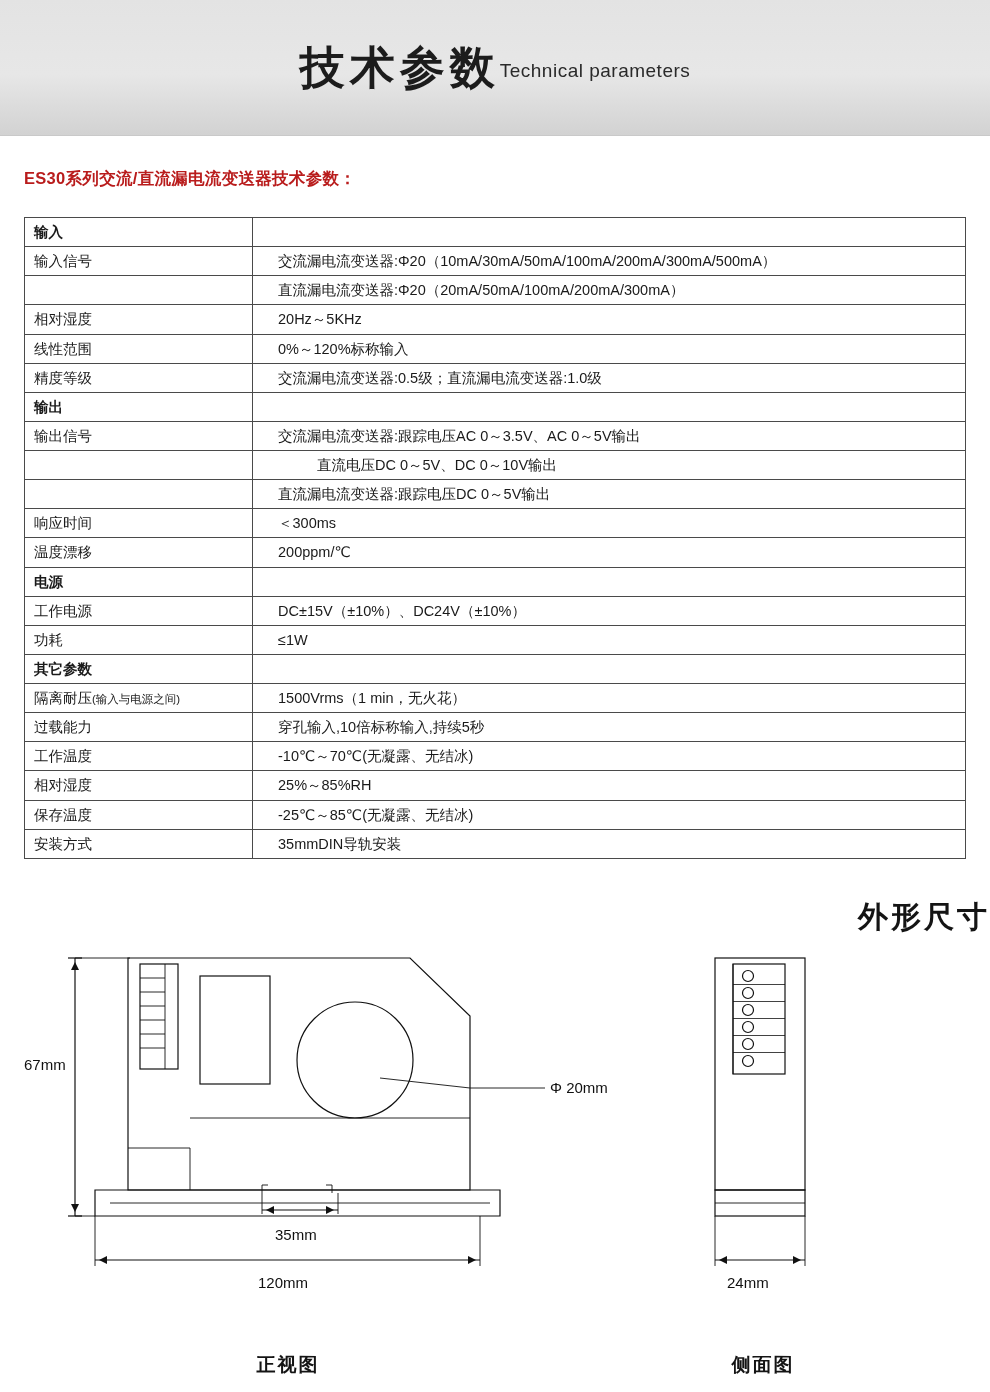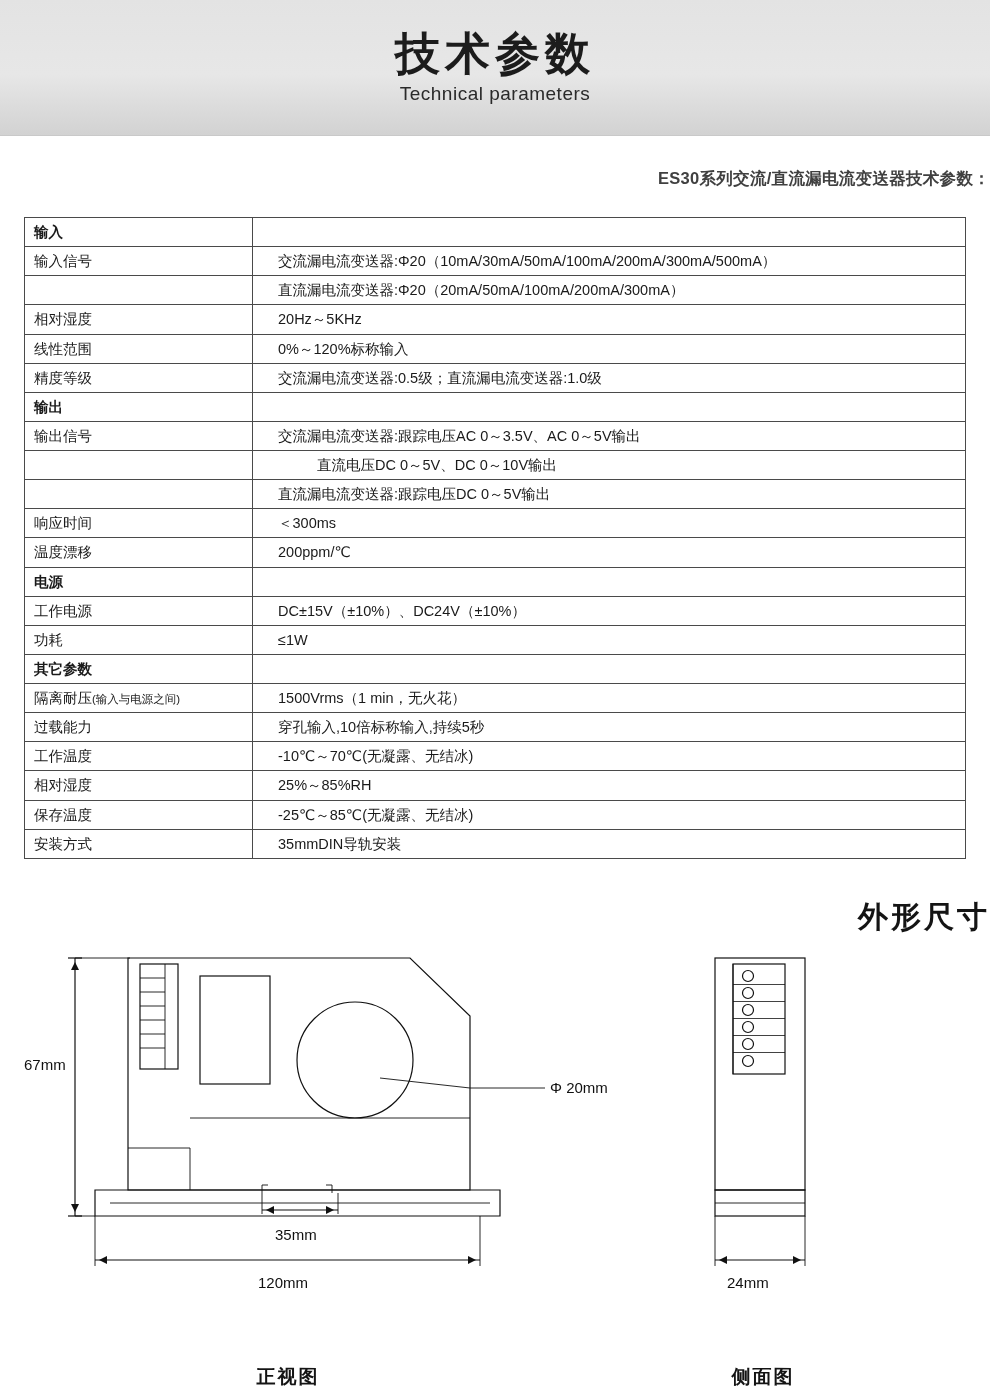--- a/index.html
+++ b/index.html
@@ -14,21 +14,21 @@
     color: #1a1a1a;
     position: relative;
   }
 
   
   .banner {
     width: 100%;
     height: 136px;
     background: linear-gradient(to bottom, #e3e3e3 0%, #e7e7e7 55%, #d2d2d2 100%);
     display: flex;
-    flex-direction: column;
+    flex-direction: row;
     align-items: center;
     justify-content: center;
     border-bottom: 1px solid #c9c9c9;
   }
   .banner-title {
     font-size: 45px;
     font-weight: bold;
     letter-spacing: 5px;
     color: #1c1c1c;
     line-height: 1.05;
@@ -38,23 +38,22 @@
     color: #2a2a2a;
     letter-spacing: 0.5px;
     margin-top: 6px;
   }
 
   
   .spec-caption {
     margin: 32px 0 12px 24px;
     font-size: 16.5px;
     font-weight: bold;
-    color: #404040;
+    color: #b91c1c;
     letter-spacing: 0.3px;
-    text-align: right;
   }
 
   
   .spec-wrap {
     padding: 0 24px;
   }
   table.spec {
     width: 942px;
     border-collapse: collapse;
     table-layout: fixed;
@@ -96,21 +95,21 @@
     color: #141414;
   }
   .drawings {
     position: relative;
     width: 990px;
     height: 420px;
   }
   .caption-row {
     display: flex;
     width: 950px;
-    margin-top: 16px;
+    margin-top: 4px;
   }
   .caption {
     font-size: 19px;
     font-weight: bold;
     letter-spacing: 2px;
     color: #141414;
     text-align: center;
   }
   .cap-front { width: 600px; margin-left: 0; }
   .cap-side { width: 390px; }

